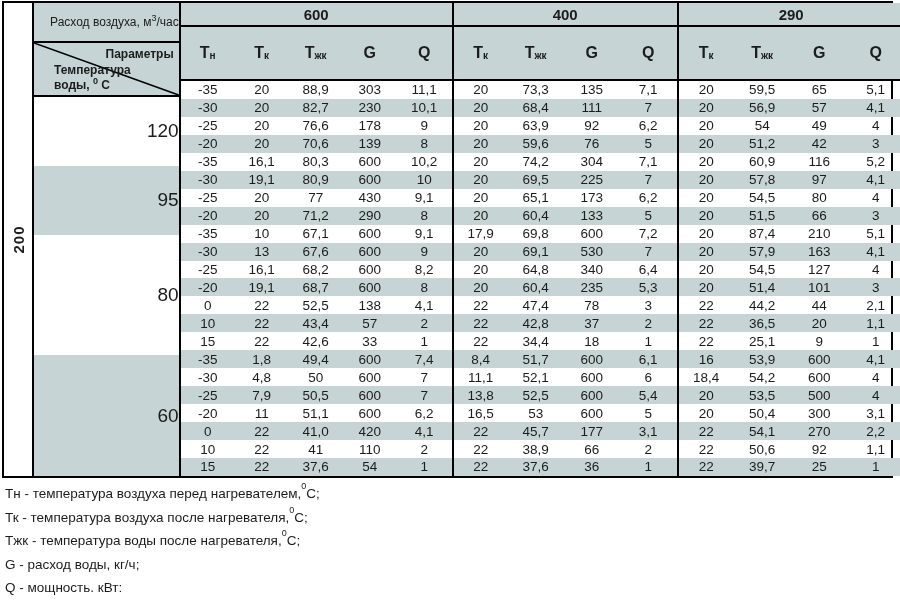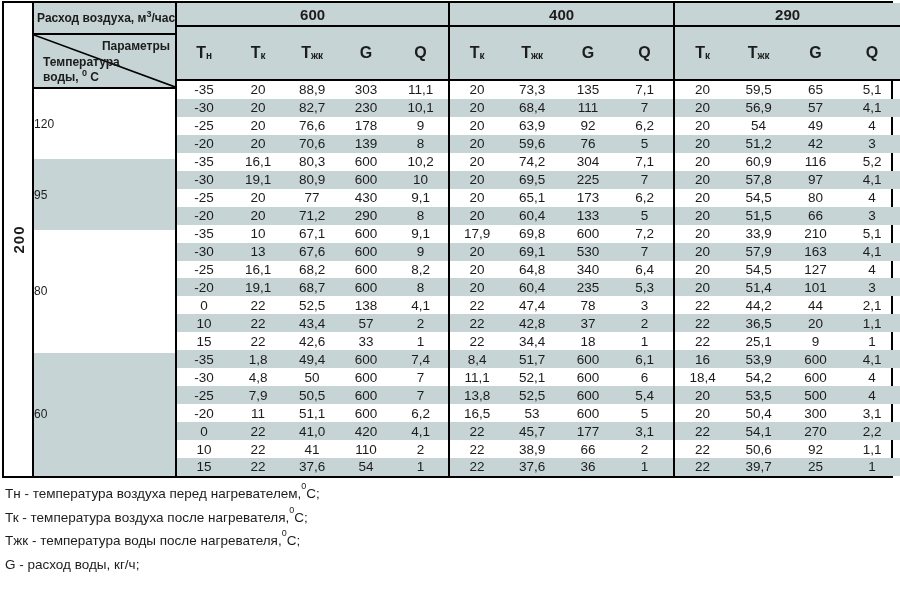--- a/index.html
+++ b/index.html
@@ -10,29 +10,29 @@
   .heat-table { position: absolute; left: 2px; top: 1px; width: 891px; height: 477px;
     border: 2px solid var(--border); background: #fff; display: flex; }
 
   
   .model-col { flex: 0 0 26px; border-right: 2px solid var(--border);
     display: flex; align-items: center; justify-content: center; }
   .model-text { transform: rotate(-90deg); font-weight: bold; font-size: 15px; letter-spacing: 1px; white-space: nowrap; }
 
   
   .group-col { flex: 0 0 134px; border-right: 2px solid var(--border); display: flex; flex-direction: column; }
-  .gc-flowlabel { height: 32px; background: var(--shade); border-bottom: 2px solid var(--border);
-    font-weight: bold; font-size: 12px; display: flex; align-items: center; padding-left: 3px; white-space: nowrap; }
+  .gc-flowlabel { height: 40px; background: var(--shade); border-bottom: 2px solid var(--border);
+    font-weight: normal; font-size: 12px; display: flex; align-items: center; padding-left: 16px; white-space: nowrap; }
   .gc-flowlabel sup, .fn-sup { font-size: 9px; vertical-align: super; line-height: 0; }
   .gc-diag { height: 54px; background: var(--shade); border-bottom: 2px solid var(--border); position: relative; }
   .gc-diag svg { position: absolute; left: 0; top: 0; width: 100%; height: 100%; }
   .params-label { position: absolute; top: 4px; right: 5px; font-weight: bold; font-size: 12px; }
-  .water-label { position: absolute; bottom: 3px; left: 9px; font-weight: bold; font-size: 12px; line-height: 1.2; }
+  .water-label { position: absolute; bottom: 3px; left: 20px; font-weight: bold; font-size: 12px; line-height: 1.2; }
   .gc-groups { flex: 1; display: flex; flex-direction: column; }
-  .group-cell { display: flex; align-items: center; justify-content: flex-start; font-size: 12px; }
+  .group-cell { display: flex; align-items: center; justify-content: flex-end; font-size: 19px; }
 
   .shade { background: var(--shade); }
 
   
   .right-col { flex: 1; display: flex; flex-direction: column; }
   .hrow1 { display: grid; grid-template-columns: 271px 225px 227px; height: 24px; border-bottom: 2px solid var(--border); }
   .flow-cell { background: var(--shade); display: flex; align-items: center; justify-content: center;
     font-weight: bold; font-size: 15px; }
   .cols13 { grid-template-columns: 54px 54px 54px 54px 55px 56px 56px 56px 57px 57px 57px 57px 56px; }
   .hrow2 { display: grid; height: 54px; border-bottom: 2px solid var(--border); }
@@ -276,21 +276,21 @@
           <div class="dcell">-35</div>
           <div class="dcell">10</div>
           <div class="dcell">67,1</div>
           <div class="dcell">600</div>
           <div class="dcell">9,1</div>
           <div class="dcell sec-start">17,9</div>
           <div class="dcell">69,8</div>
           <div class="dcell">600</div>
           <div class="dcell">7,2</div>
           <div class="dcell sec-start">20</div>
-          <div class="dcell">33,9</div>
+          <div class="dcell">87,4</div>
           <div class="dcell">210</div>
           <div class="dcell">5,1</div>
         </div>
         <div class="drow cols13 shade">
           <div class="dcell">-30</div>
           <div class="dcell">13</div>
           <div class="dcell">67,6</div>
           <div class="dcell">600</div>
           <div class="dcell">9</div>
           <div class="dcell sec-start">20</div>
@@ -500,13 +500,18 @@
     <div class="fn-line">
       <span>Тжк - температура воды после нагревателя, </span>
       <sup class="fn-sup">0</sup>
       <span>С;</span>
     </div>
     <div class="fn-line">
       <span>G - расход воды, кг/ч;</span>
       <sup class="fn-sup"></sup>
       <span></span>
     </div>
+    <div class="fn-line">
+      <span>Q - мощность. кВт:</span>
+      <sup class="fn-sup"></sup>
+      <span></span>
+    </div>
   </div>
 
 </body></html>

